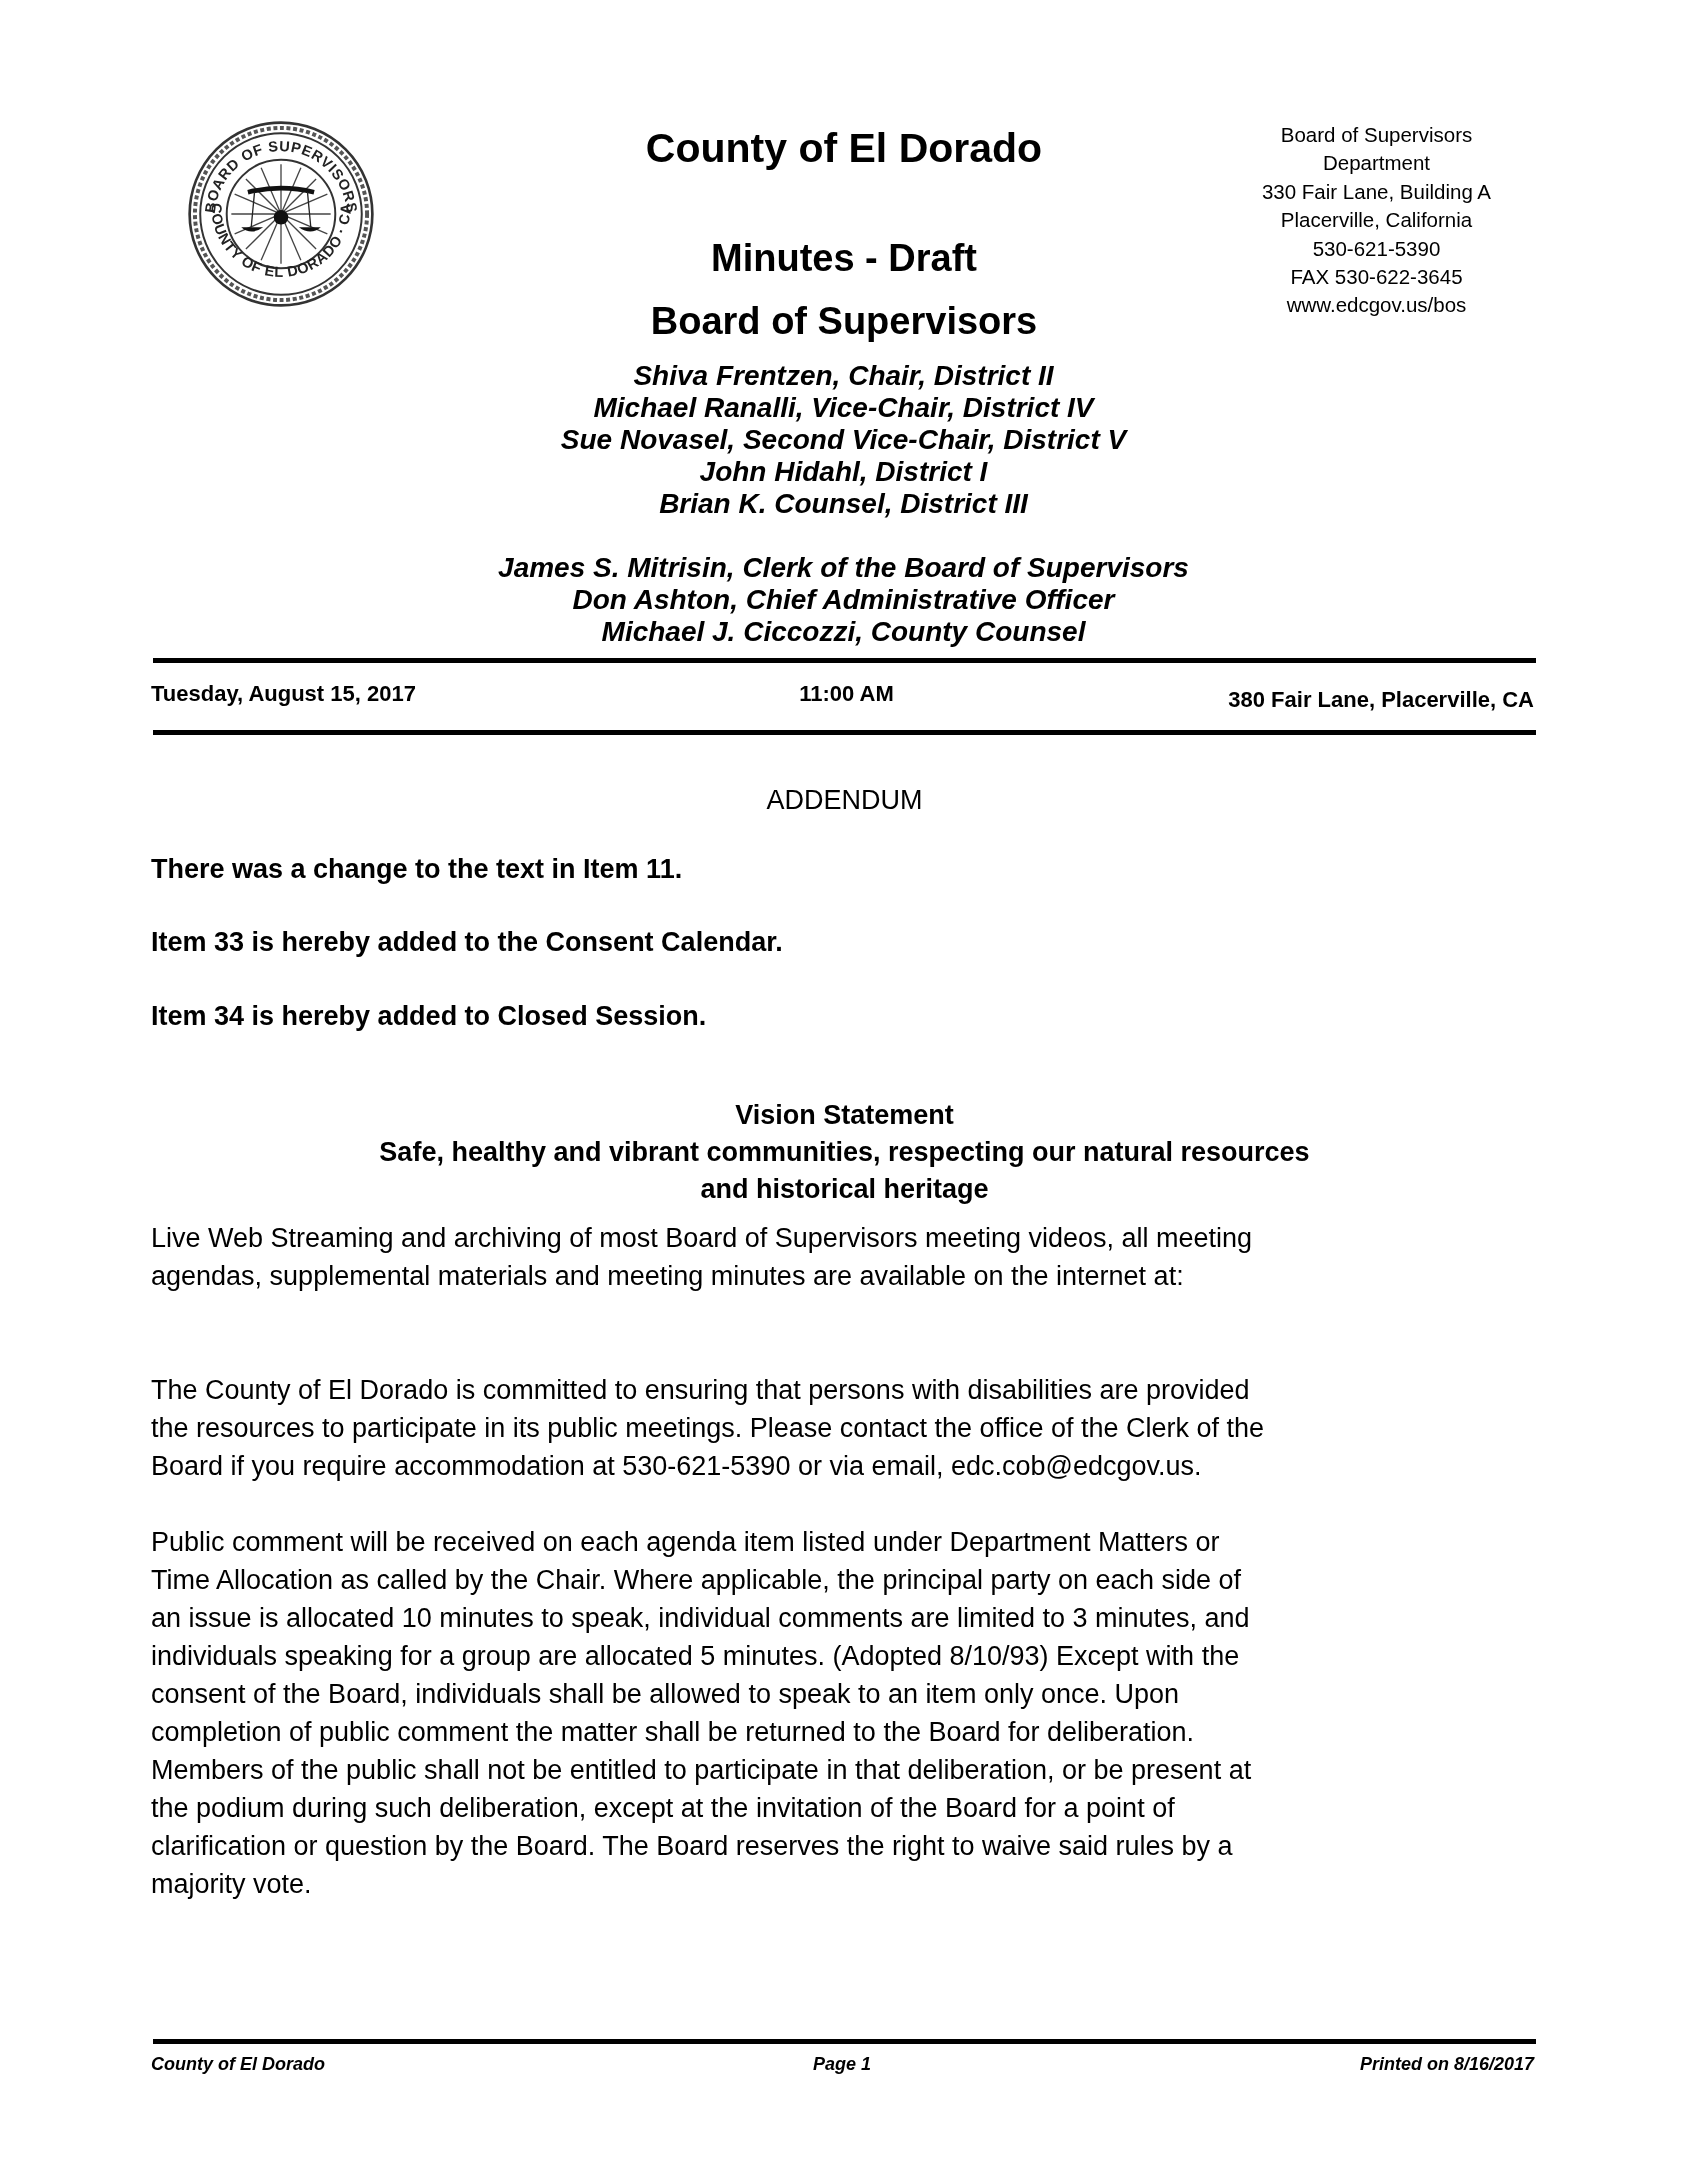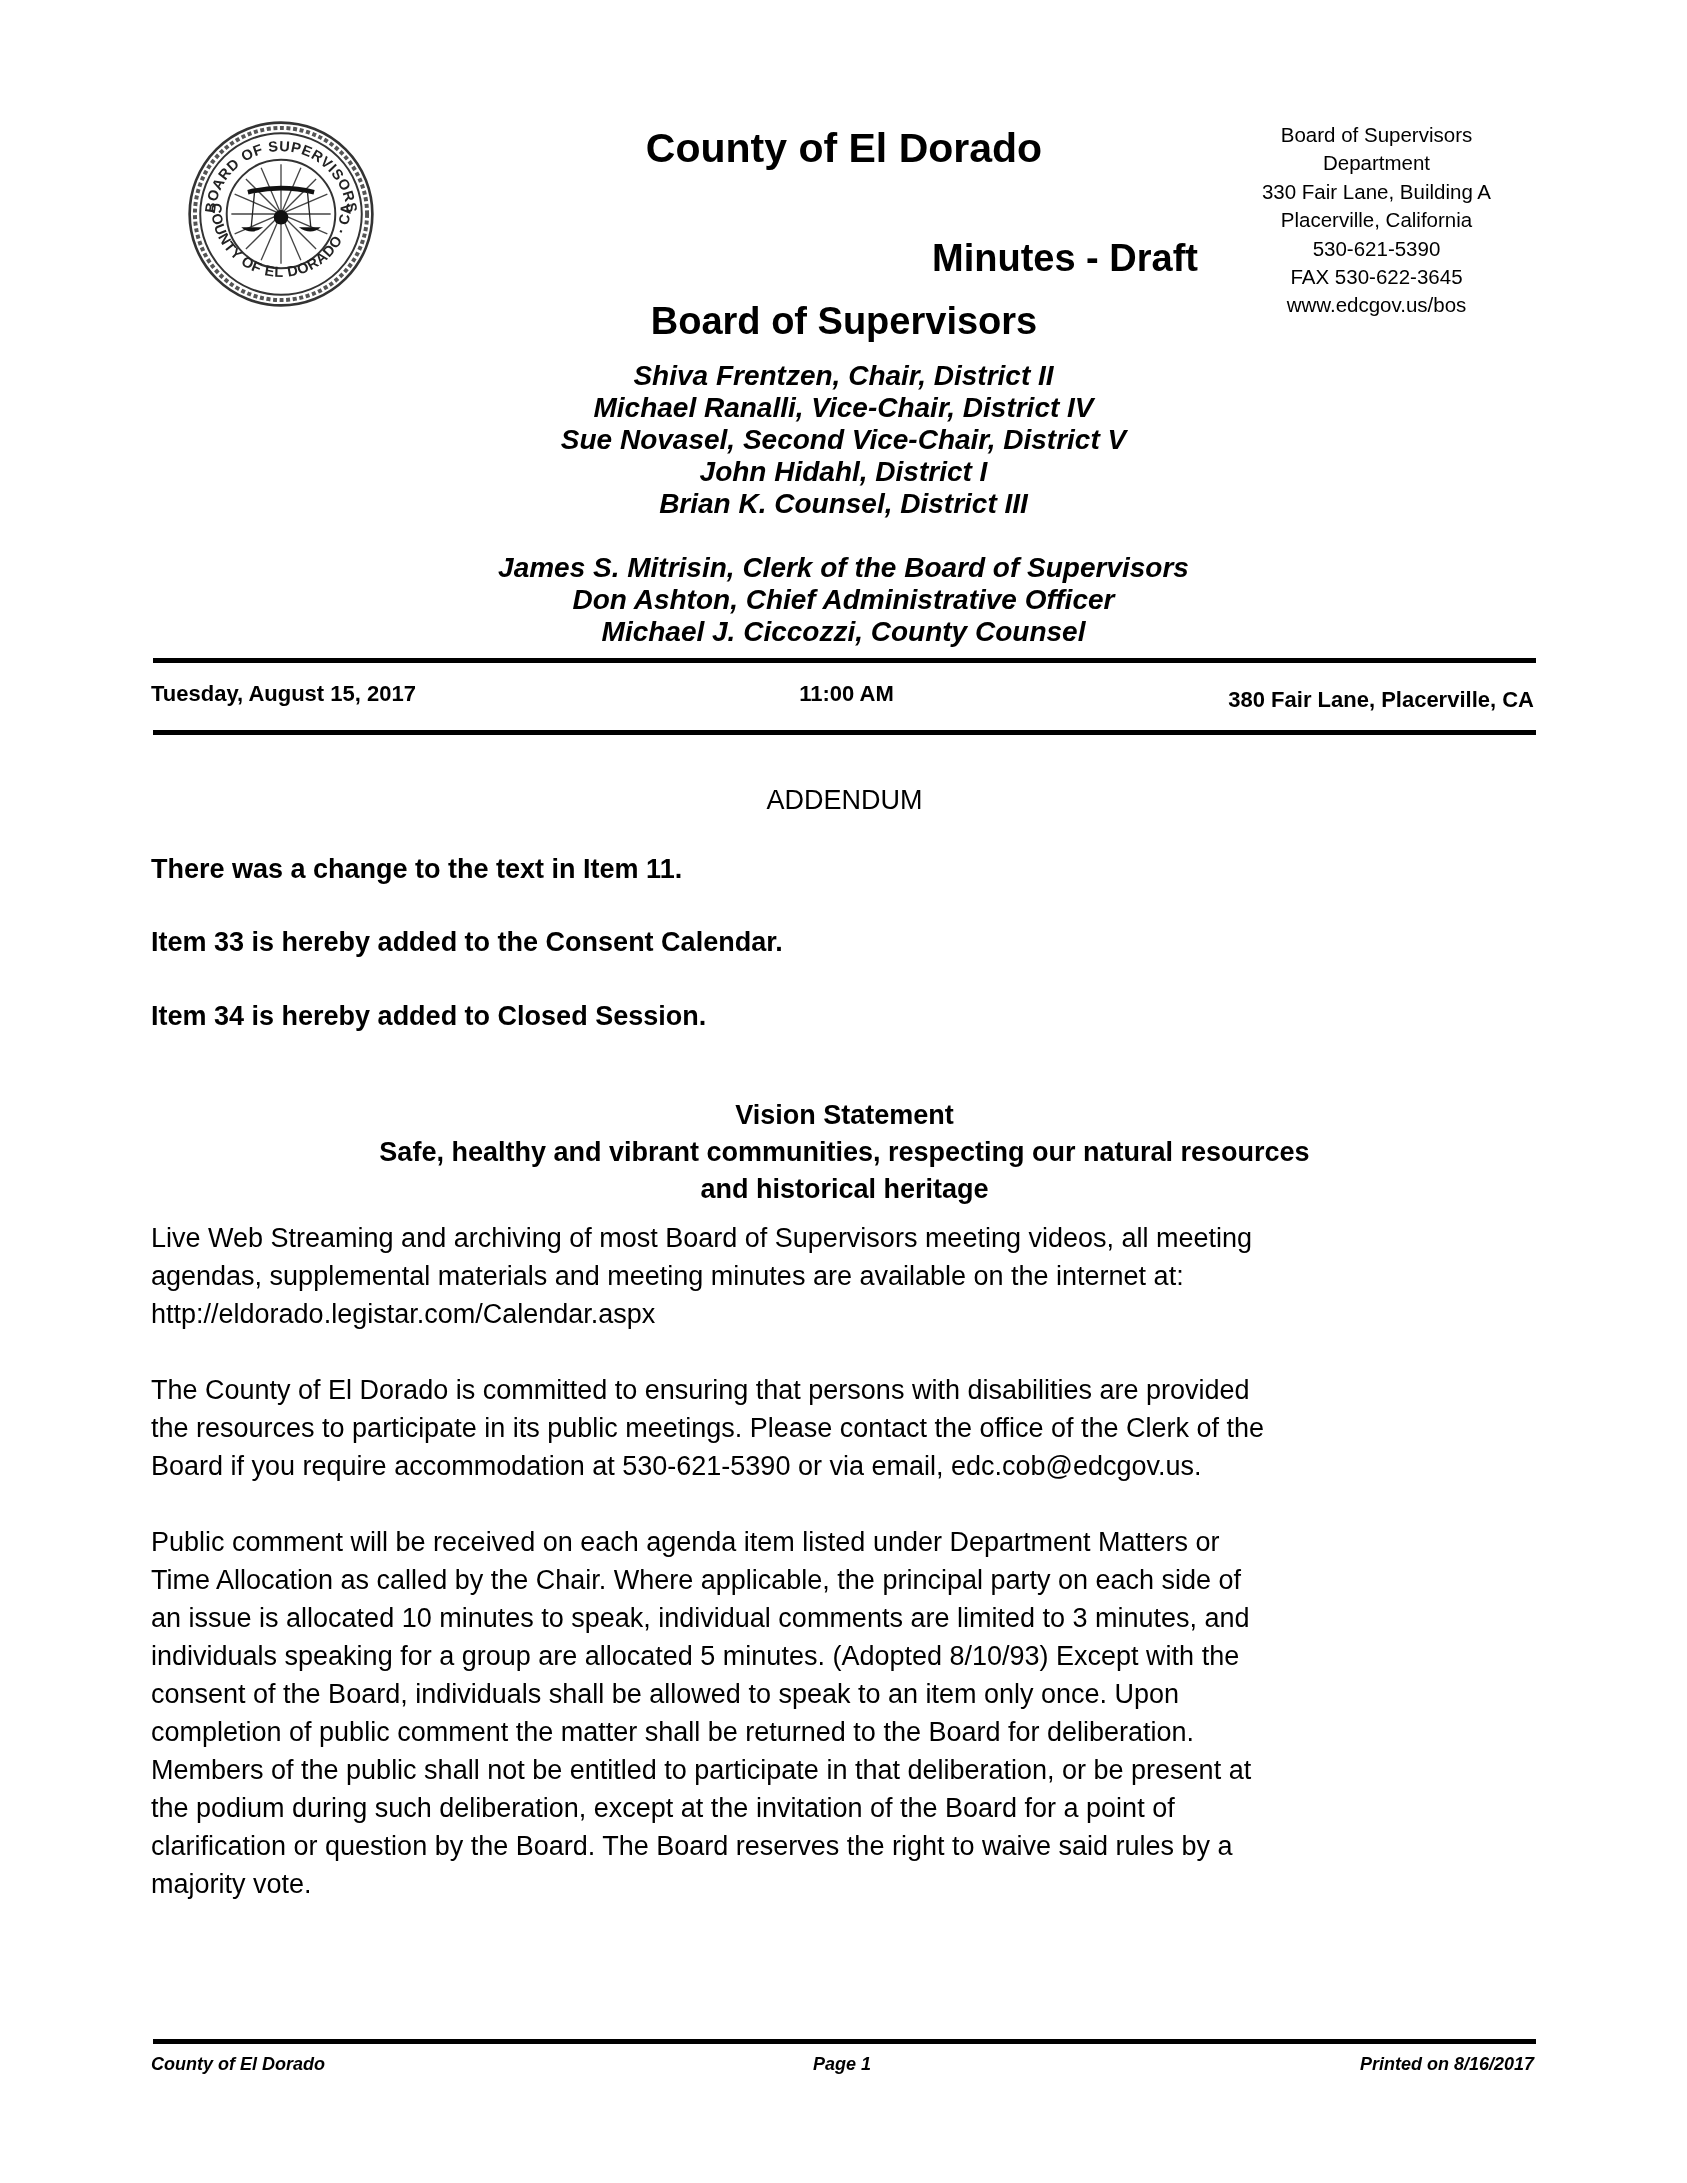--- a/index.html
+++ b/index.html
@@ -7,21 +7,21 @@
          font-family: "Liberation Sans", sans-serif; color: #000; }
   .abs { position: absolute; }
   .center { text-align: center; }
 
   
   #seal { left: 185px; top: 118px; width: 192px; height: 192px; }
 
   
   .title-main { left: 490px; width: 708px; top: 124px; font-size: 41px; font-weight: bold; line-height: 48px; }
   .title-sub  { left: 490px; width: 708px; font-size: 38px; font-weight: bold; line-height: 46px; }
-  #minutes-title { top: 235px; text-align: right; }
+  #minutes-title { top: 235px; }
   #board-title { top: 298px; }
 
   
   .contact { left: 1231px; width: 291px; top: 121px; font-size: 20.5px; line-height: 28.4px; }
   .contact div { white-space: nowrap; }
 
   
   .officials { left: 397px; width: 893px; font-style: italic; font-weight: bold;
                font-size: 28px; line-height: 32px; }
   #supervisors-list { top: 360px; }
@@ -141,21 +141,20 @@
 
 <div id="vision-heading" class="abs center vision">Vision Statement</div>
 <div id="vision-text" class="abs center vision">
   <div>Safe, healthy and vibrant communities, respecting our natural resources</div>
   <div>and historical heritage</div>
 </div>
 
 <div id="para-streaming" class="abs para">
   <div>Live Web Streaming and archiving of most Board of Supervisors meeting videos, all meeting</div>
   <div>agendas, supplemental materials and meeting minutes are available on the internet at:</div>
-  <div>http://eldorado.legistar.com/Calendar.aspx</div>
 </div>
 
 <div id="para-disabilities" class="abs para">
   <div>The County of El Dorado is committed to ensuring that persons with disabilities are provided</div>
   <div>the resources to participate in its public meetings.  Please contact the office of the Clerk of the</div>
   <div>Board if you require accommodation at 530-621-5390 or via email, edc.cob@edcgov.us.</div>
 </div>
 
 <div id="para-public-comment" class="abs para">
   <div>Public comment will be received on each agenda item listed under Department Matters or</div>

